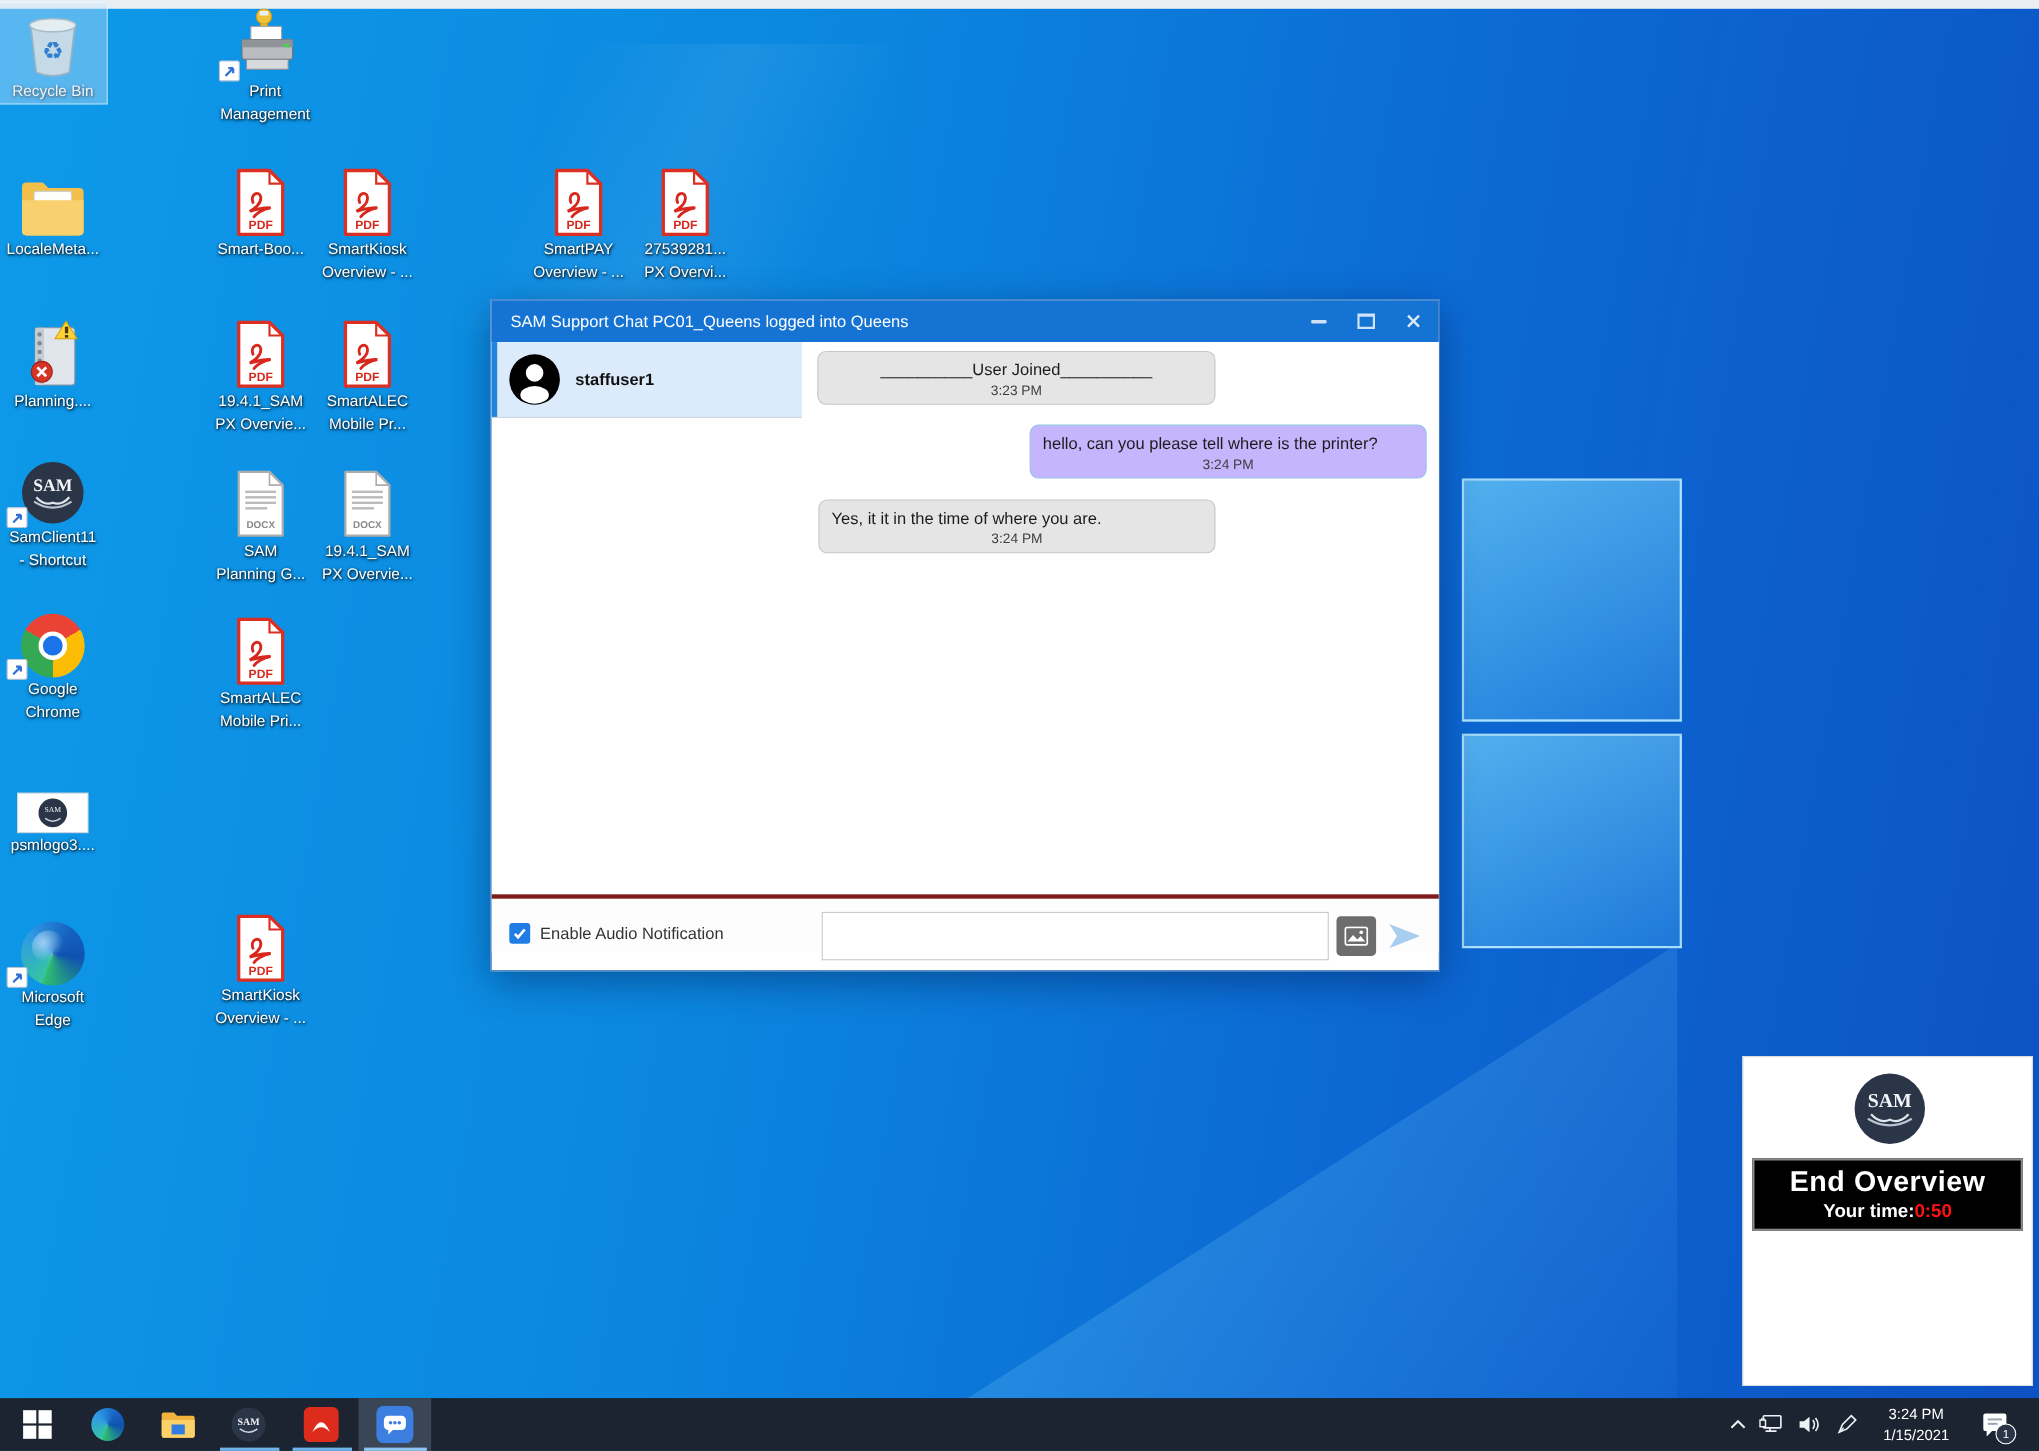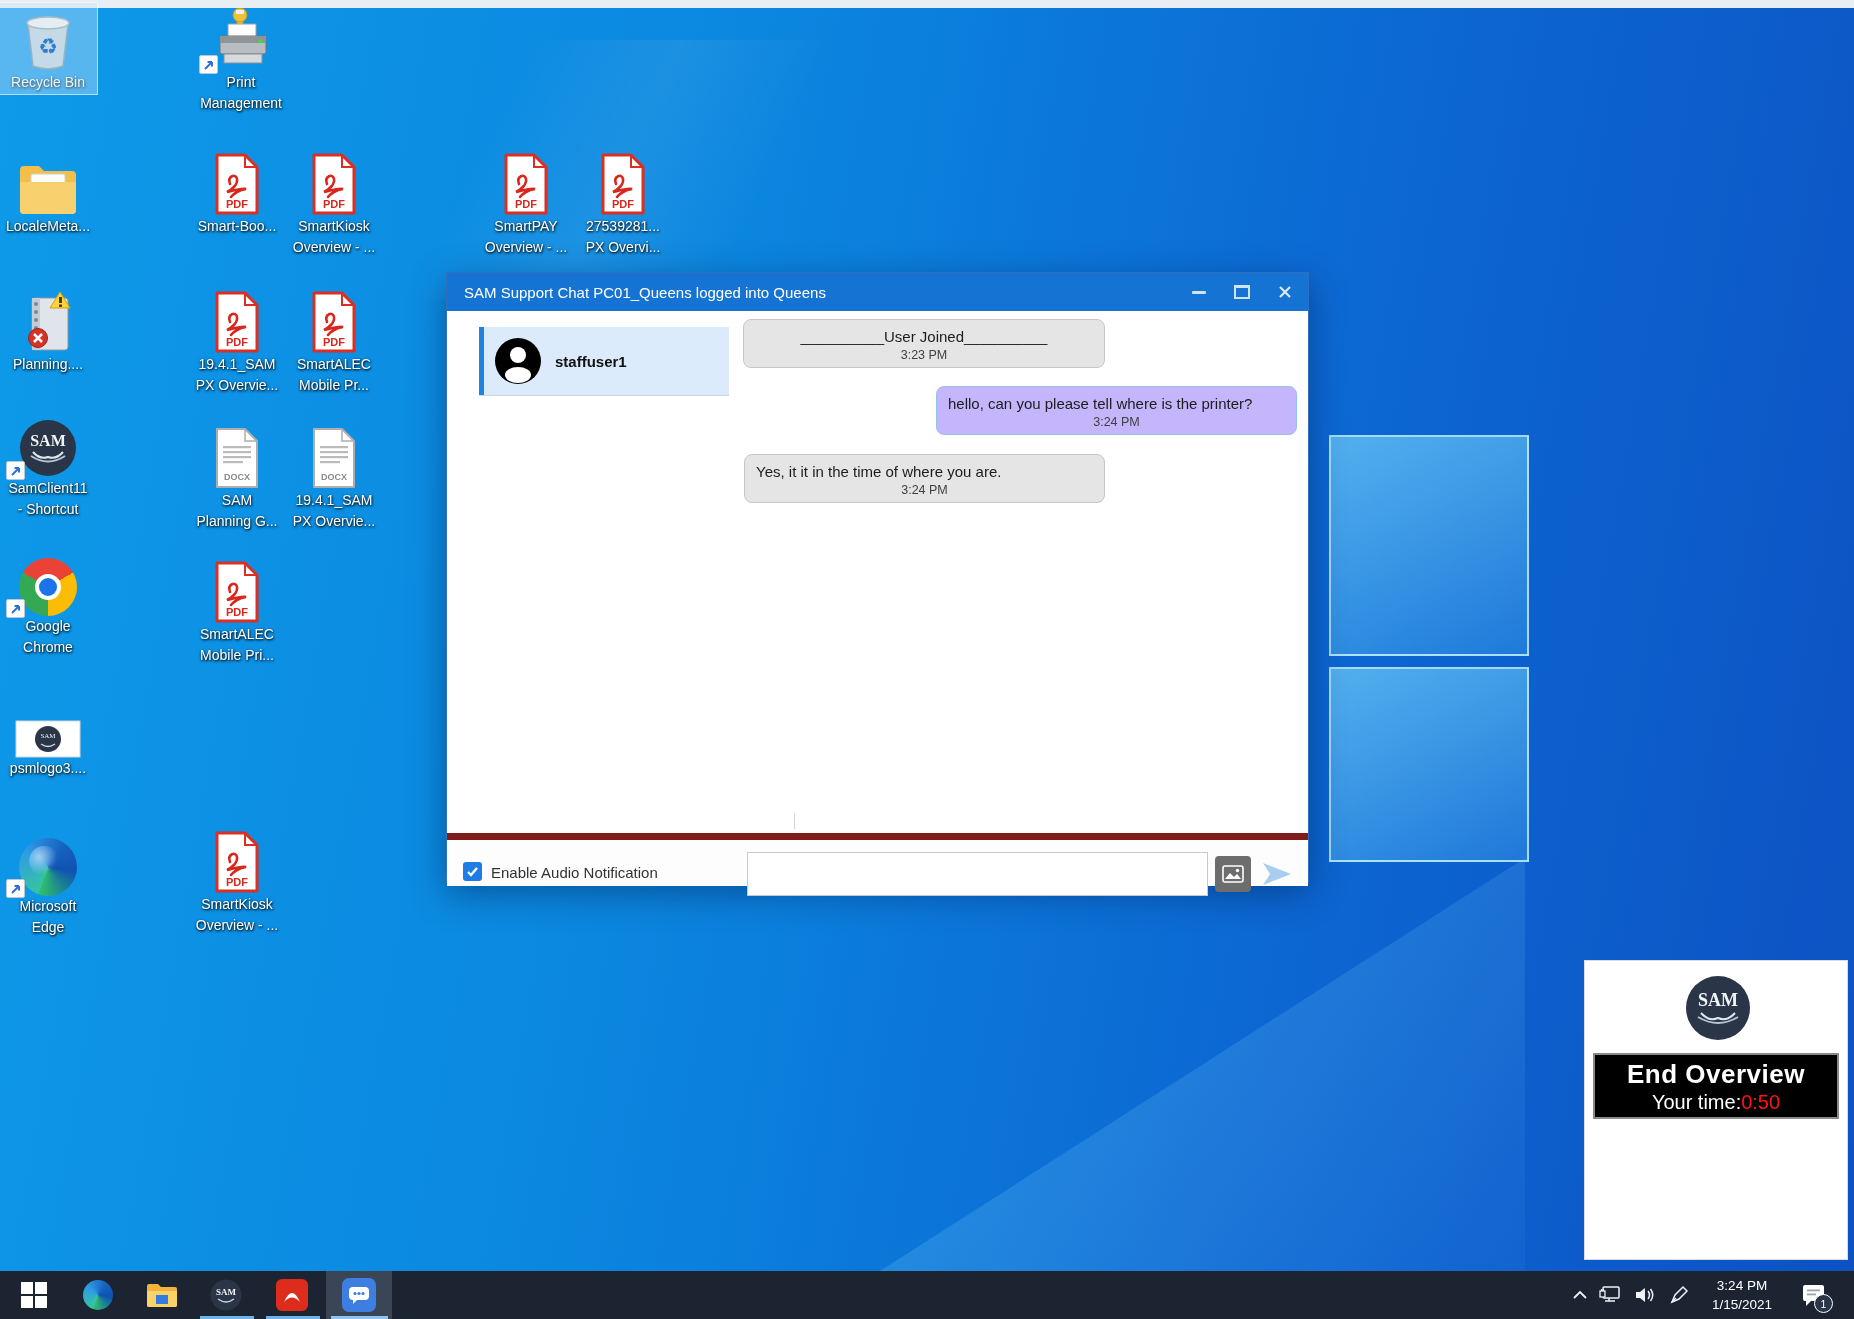--- a/index.html
+++ b/index.html
@@ -27,48 +27,48 @@
   .shortcut{position:absolute;left:6px;bottom:-2px;width:17px;height:17px;background:#fff;border-radius:2px;
     border:1px solid #b9c6d6;display:flex;align-items:center;justify-content:center;}
   
   .chat-win{position:absolute;left:446px;top:272px;width:861px;height:609px;z-index:5;
     background:#fff;border:1px solid #2f6fbe;box-shadow:0 10px 34px rgba(0,25,70,.45);}
   .titlebar{position:absolute;left:0;top:0;width:100%;height:38px;background:#1573d3;color:#fff;
     font-size:15px;display:flex;align-items:center;padding-left:17px;box-sizing:border-box;}
   .tb-btn{position:absolute;top:0;width:32px;height:38px;display:flex;align-items:center;justify-content:center;}
   .tb-min span{display:block;width:14px;height:3px;background:#cfe2f6;border-radius:1px;}
   .tb-max span{display:block;width:12px;height:9px;border:2px solid #cfe2f6;border-top-width:3px;}
-  .left-panel{position:absolute;left:0;top:54px;width:316px;height:502px;background:#fff;border-right:1px solid #d6d6d6;box-sizing:border-box;margin-left:32px;}
+  .left-panel{position:absolute;left:0;top:38px;width:316px;height:502px;background:#fff;border-right:1px solid #d6d6d6;box-sizing:border-box;}
   .contact{position:relative;height:68px;background:#dcebfb;border-bottom:1px solid #cdd6de;display:flex;align-items:center;}
   .contact .accent{position:absolute;left:0;top:0;width:5px;height:100%;background:#1d84e0;}
   .contact .name{margin-left:76px;font-weight:bold;font-size:15px;color:#111;}
   .contact .dot{position:absolute;right:15px;top:28px;width:12px;height:12px;border-radius:50%;background:#52cf2a;}
   .avatar{position:absolute;left:15px;top:10px;}
   .messages{position:absolute;left:282px;top:38px;width:579px;height:502px;background:#fff;}
   .bubble{position:absolute;box-sizing:border-box;border-radius:8px;padding:8px 11px 5px 11px;font-size:15px;color:#1c1c1c;}
   .bubble .time{font-size:12.5px;color:#3f3f3f;text-align:center;margin-top:3px;}
   .b-gray{background:#e5e5e5;border:1px solid #c6c6c2;}
   .b-blue{background:#c4b5fd;border:1px solid #95c3ea;}
-  .bottombar{position:absolute;left:0;top:540px;width:100%;height:53px;background:#fdfdfd;border-top:7px solid #7f1d1d;box-sizing:border-box;margin-top:20px;}
+  .bottombar{position:absolute;left:0;top:540px;width:100%;height:53px;background:#fdfdfd;border-top:4px solid #7f1d1d;box-sizing:border-box;}
   .chk{position:absolute;left:16px;top:22px;width:19px;height:19px;background:#1f7ce4;border-radius:3px;
     display:flex;align-items:center;justify-content:center;}
   .chk-lbl{position:absolute;left:44px;top:24px;font-size:15px;color:#333;}
   .msg-input{position:absolute;left:300px;top:12px;width:461px;height:44px;border:1px solid #c9c9c9;background:#fff;
     box-sizing:border-box;font-size:15px;padding:0 10px;outline:none;}
   .img-btn{position:absolute;left:768px;top:16px;width:36px;height:36px;background:#6d6d6d;border-radius:4px;
     display:flex;align-items:center;justify-content:center;}
   .send-btn{position:absolute;left:812px;top:18px;width:36px;height:32px;display:flex;align-items:center;justify-content:center;}
   
   .end-panel{position:absolute;left:1584px;top:960px;width:264px;height:300px;background:#fff;z-index:4;
     border:1px solid #d9dde2;box-sizing:border-box;}
   .sam-badge{position:absolute;left:100px;top:14px;}
   .end-box{position:absolute;left:8px;top:92px;width:246px;height:66px;background:#000;border:2px solid #8a8a8a;
     text-align:center;box-sizing:border-box;}
   .end-title{color:#fff;font-size:26px;font-weight:bold;margin-top:4px;letter-spacing:.5px;}
-  .end-time{color:#fff;font-size:20px;font-weight:normal;margin-top:1px;}
+  .end-time{color:#fff;font-size:17px;font-weight:bold;margin-top:1px;}
   .end-time .red{color:#ff1212;}
   
   .taskbar{position:absolute;left:0;top:1271px;width:1854px;height:48px;background:#1b2430;z-index:10;}
   .tb-item{position:absolute;top:0;height:48px;display:flex;align-items:center;justify-content:center;}
   .underline{position:absolute;bottom:0;height:3px;background:#6fb3ec;}
   .chat-hl{position:absolute;left:326px;top:0;width:66px;height:48px;background:#3a4555;}
   .tray-ic{position:absolute;top:0;height:48px;display:flex;align-items:center;justify-content:center;color:#eef2f7;}
   .clock{position:absolute;left:1692px;top:5px;width:100px;color:#fff;font-size:13.5px;text-align:center;line-height:19px;}
   .badge{position:absolute;left:1814px;top:1294px;width:17px;height:17px;border-radius:50%;background:#2a3648;
     border:1.5px solid #fff;color:#fff;font-size:10.5px;display:flex;align-items:center;justify-content:center;z-index:11;}

